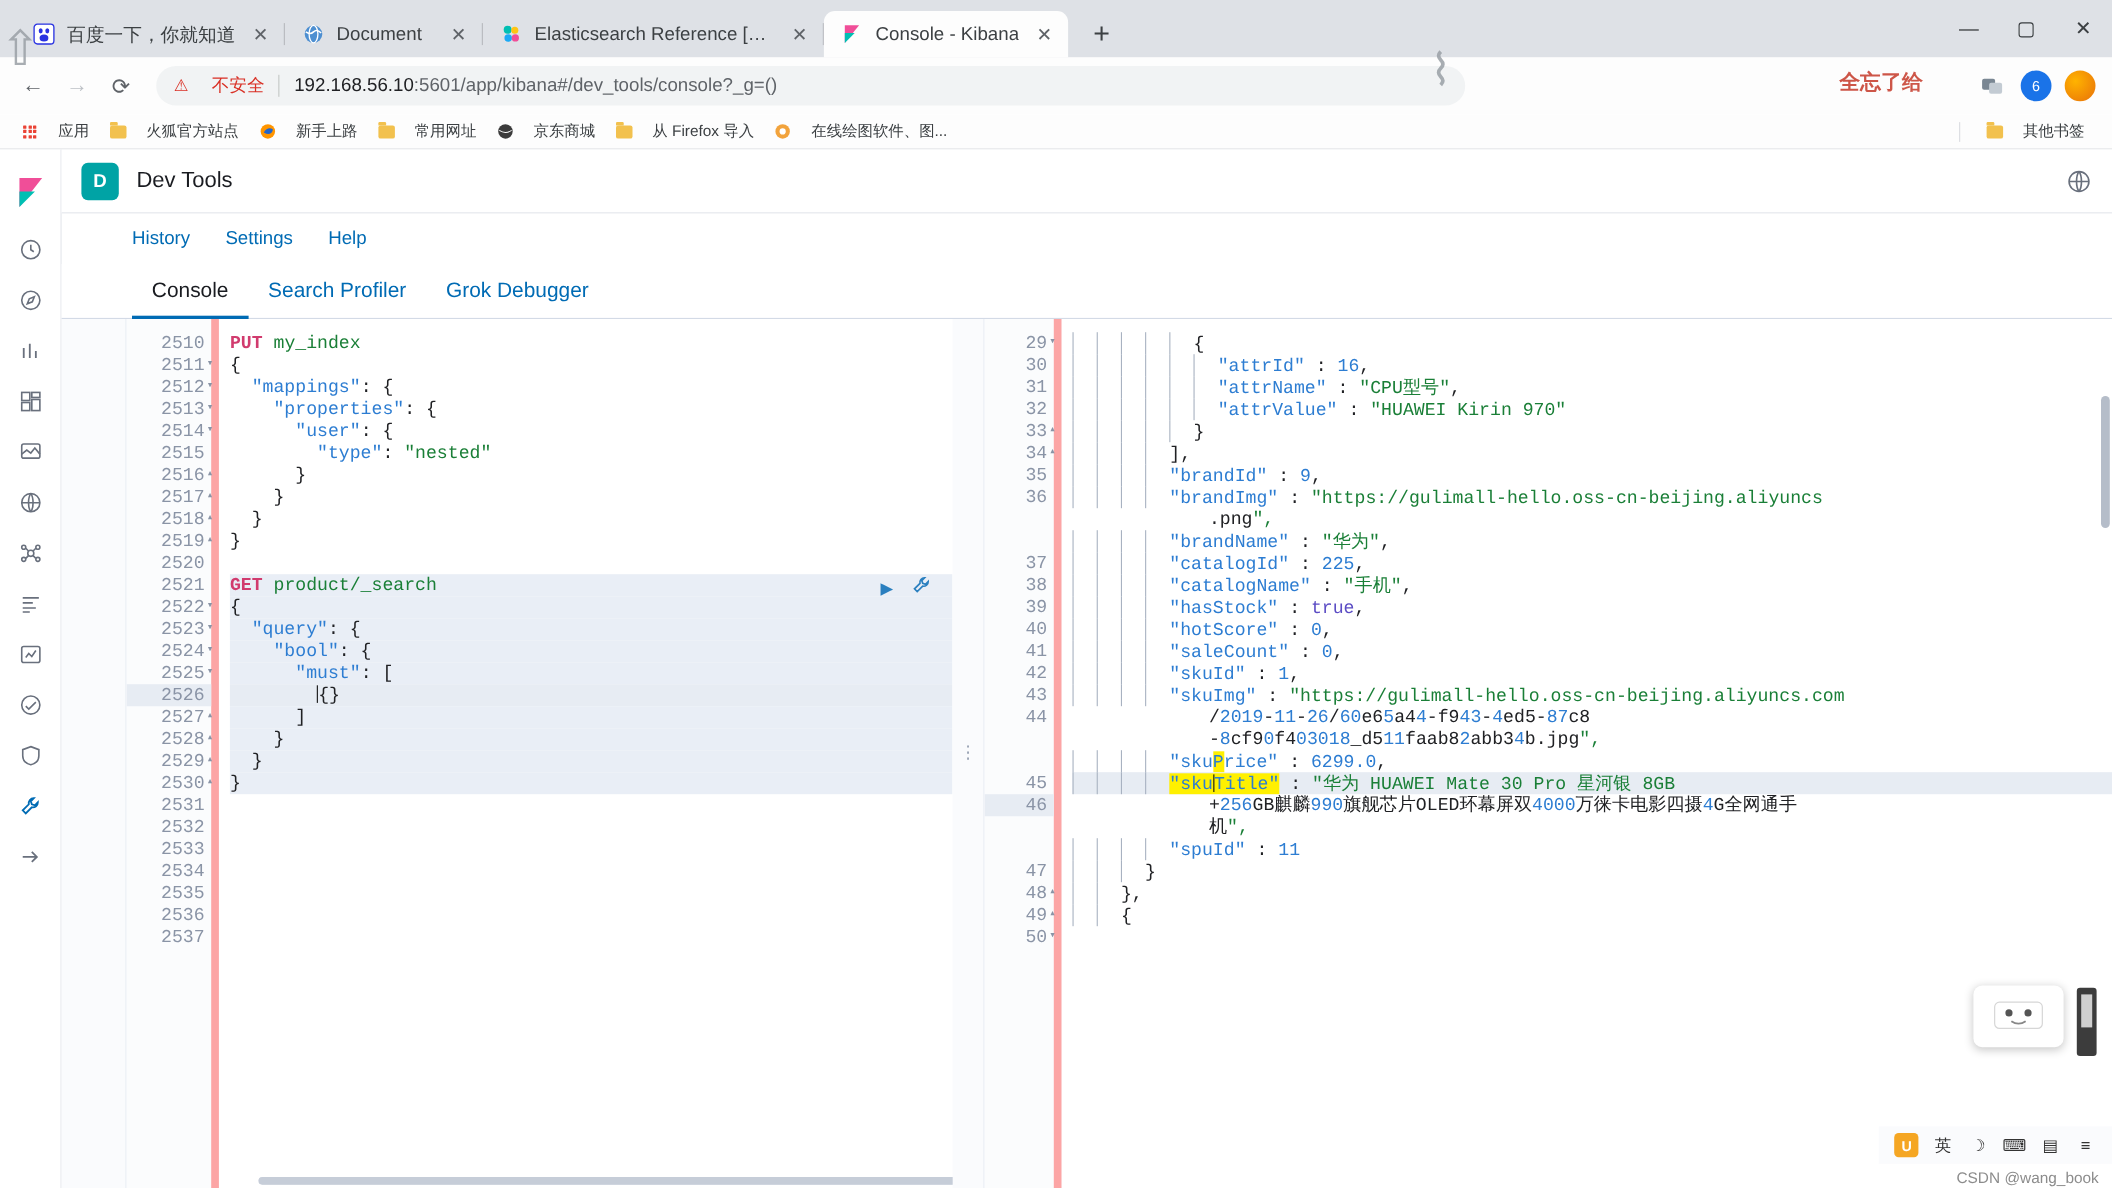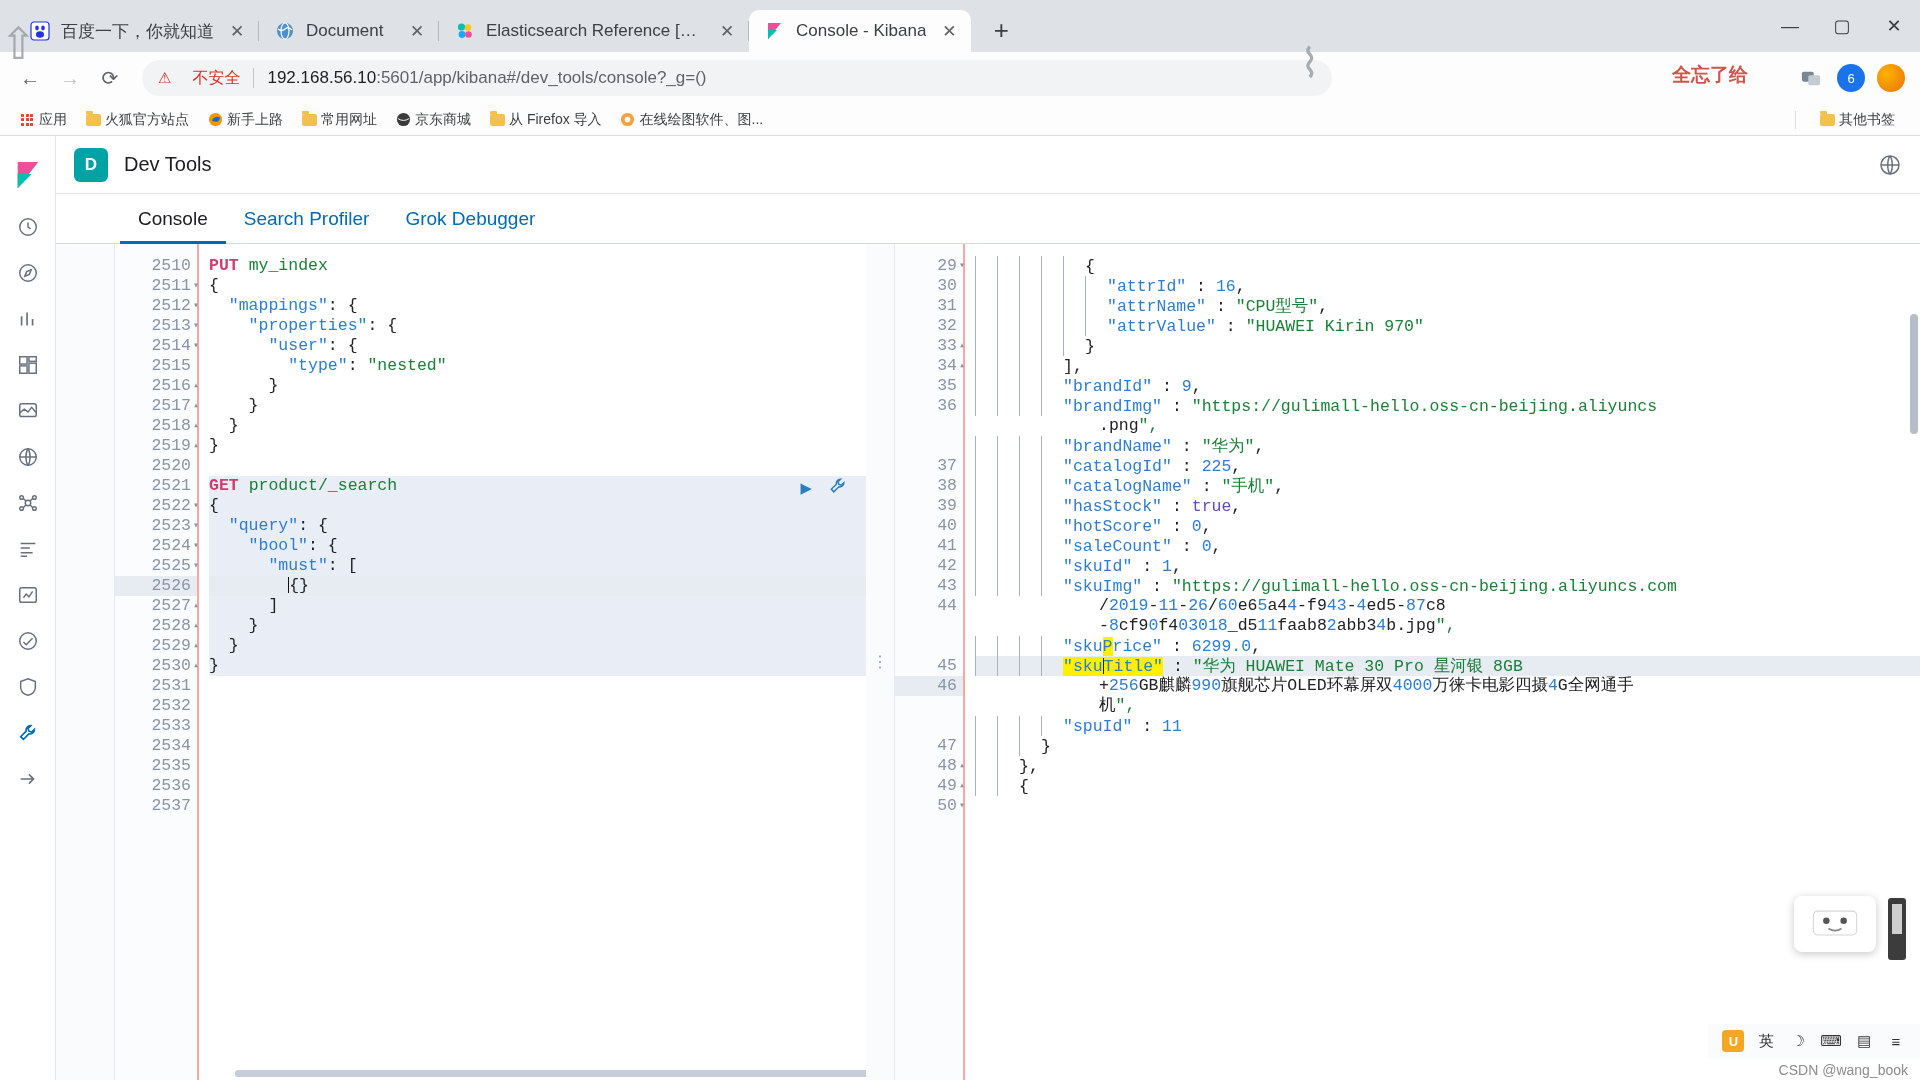--- a/index.html
+++ b/index.html
@@ -89,21 +89,21 @@
     position:absolute; color:#c53929; font-size:19px; font-weight:bold;
     opacity:.85; pointer-events:none;
   }
 
   
   .bookmarks {
     height:32px; background:#fdfdfd; display:flex; align-items:center;
     padding:0 12px; gap:4px; font-size:14px; color:#3c4043;
     border-bottom:1px solid #dadce0;
   }
-  .bm { display:flex; align-items:center; gap:4px; padding:3px 7px; border-radius:4px; white-space:nowrap;}
+  .bm { display:flex; align-items:center; gap:18px; padding:3px 7px; border-radius:4px; white-space:nowrap;}
   .bm .bm-ico { width:16px; height:16px; display:flex; align-items:center; justify-content:center; font-size:13px;}
   .folder-ico { width:15px;height:12px;background:#f2c14e;border-radius:2px;position:relative; }
   .folder-ico:before{content:"";position:absolute;top:-3px;left:0;width:7px;height:3px;background:#f2c14e;border-radius:1px 1px 0 0;}
   .grid-ico { display:grid; grid-template-columns:repeat(3,3px); gap:1.5px; }
   .grid-ico i { width:3px;height:3px;background:#ea4335;border-radius:.5px;display:block;}
   .bm-right { margin-left:auto; display:flex; align-items:center; gap:6px; padding-right:6px; }
   .bm-sep { width:1px;height:18px;background:#dadce0;margin-right:10px; }
 
   
   .kb { position:relative; height:calc(1080px - 52px - 52px - 32px); display:flex; background:#fff;}
@@ -156,21 +156,21 @@
   .pane-splitter { width:28px; display:flex; align-items:center; justify-content:center; background:#fafbfd;}
   .dots { color:#98a2b3; font-size:16px; letter-spacing:0; line-height:4px;}
   .pane-right { flex:1 1 auto; background:#fff; border-left:1px solid #e6ebf2;}
 
   .editor {
     flex:1 1 auto; display:flex; font-family:"Liberation Mono", monospace;
     font-size:16.5px; line-height:20px; overflow:hidden; position:relative;
   }
   .gutter {
     width:84px; flex:0 0 84px; background:#fbfcfd; color:#8a94a6; text-align:right;
-    padding:12px 0 16px 0; user-select:none; border-right:2px solid #fca5a5;
+    padding:12px 0 16px 0; user-select:none; border-right:7px solid #fca5a5;
   }
   .gutter .ln { padding-right:6px; position:relative; height:20px; white-space:nowrap;}
   .gutter .ln .fold { position:absolute; right:-2px; font-size:10px; color:#8a94a6;}
   .gutter .ln.hl { background:#e7ecf3; }
   .code { flex:1 1 auto; padding:12px 0 0 10px; position:relative; overflow:hidden;}
   .code .cl { height:20px; white-space:pre; }
   .code .cl.hl { background:#e7ecf3; }
   .code .cl.sel { background:#e9eef6; }
   .tok-m  { color:#d13b6e; font-weight:bold;}   
   .tok-u  { color:#1a7f37; }                    
@@ -494,20 +494,25 @@
         <div class="kb-space">D</div>
         <div class="kb-title">Dev Tools</div>
         <div class="kb-header-right">
           <svg viewBox="0 0 24 24" width="24" height="24" fill="none" stroke="currentColor" stroke-width="1.5">
               <circle cx="12" cy="12" r="9"></circle>
               <path d="M3 12h18M12 3c3 4 3 14 0 18M12 3c-3 4-3 14 0 18"></path>
             </svg>
         </div>
       </div>
 
+      <div class="kb-subnav">
+        <span>History</span>
+        <span>Settings</span>
+        <span>Help</span>
+      </div>
 
       <div class="kb-tabs">
         <div class="kb-tab active">
           <span>Console</span>
         </div>
         <div class="kb-tab">
           <span>Search Profiler</span>
         </div>
         <div class="kb-tab">
           <span>Grok Debugger</span>

